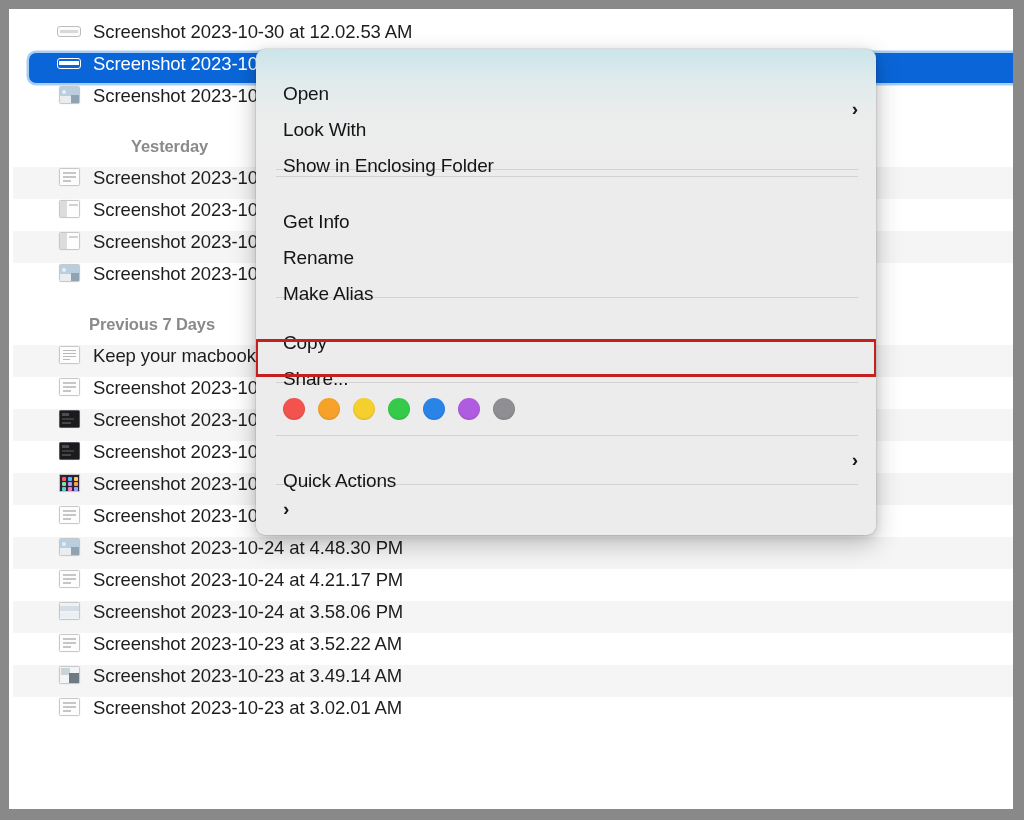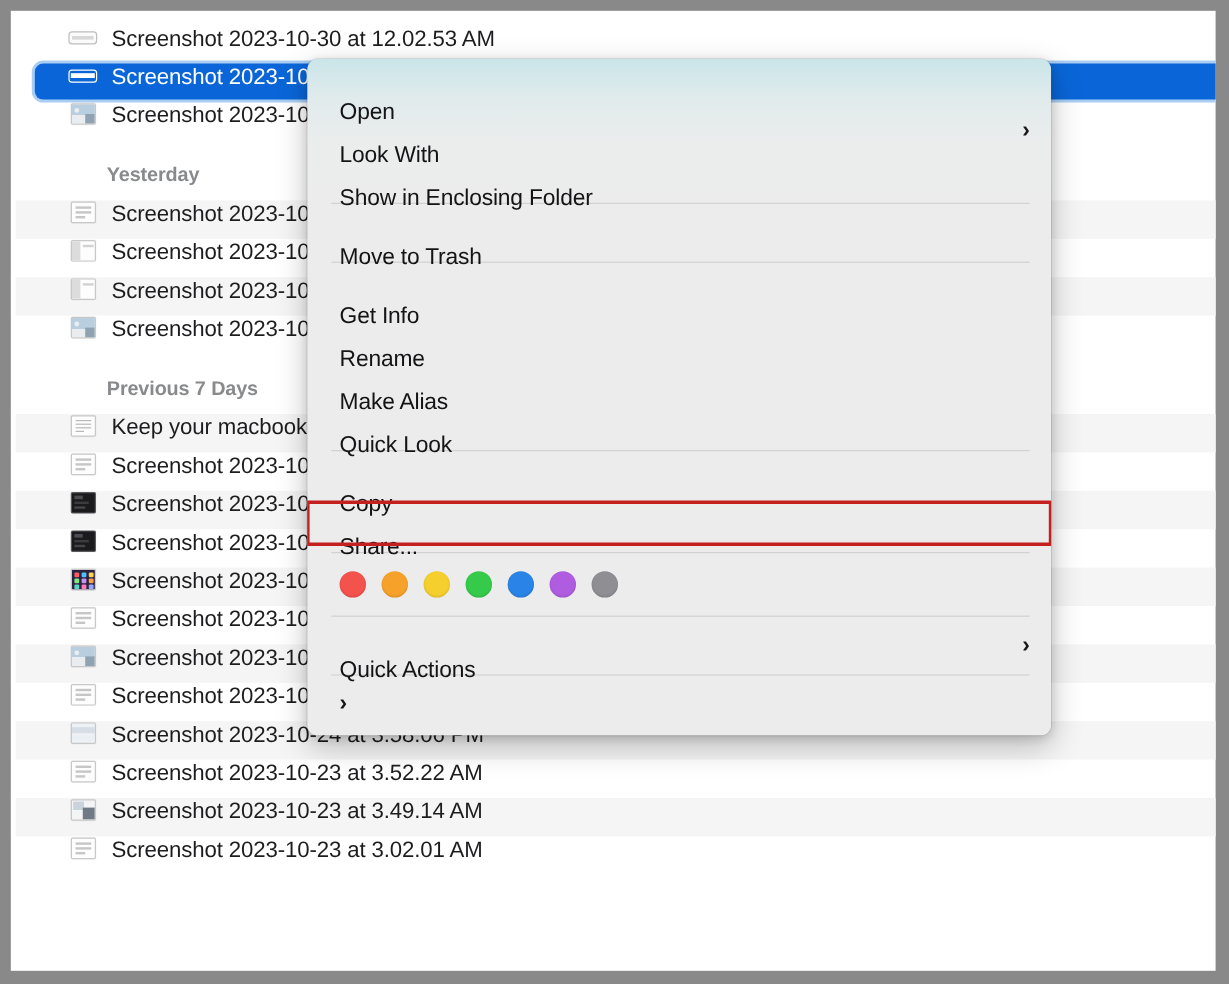--- a/index.html
+++ b/index.html
@@ -243,21 +243,21 @@
         </div>
         <div class="row" style="top: 76px;">
           <span class="iconwrap">
             <span class="doc photo">
               <i class="h"></i>
               <i class="s"></i>
             </span>
           </span>
           <span class="label">Screenshot 2023-10-30 at 12.01.58 AM</span>
         </div>
-        <div class="section-header" style="top: 128px;">Yesterday</div>
+        <div class="section-header" style="top: 128px; margin-left: 42px;">Yesterday</div>
         <div class="row stripe" style="top: 158px;">
           <span class="iconwrap">
             <span class="doc lines">
               <i class="l l1"></i>
               <i class="l l2"></i>
               <i class="l l3"></i>
             </span>
           </span>
           <span class="label">Screenshot 2023-10-29 at 11.48.12 PM</span>
         </div>
@@ -420,35 +420,29 @@
           <span class="mlabel">Open</span>
         </div>
         <div class="mi">
           <span class="mlabel">Look With</span>
           <span class="chev">›</span>
         </div>
         <div class="mi">
           <span class="mlabel">Show in Enclosing Folder</span>
         </div>
         <div class="sep"></div>
-        <div class="mi">
-          <span class="mlabel">Move to Trash</span>
-        </div>
         <div class="sep"></div>
         <div class="mi">
           <span class="mlabel">Get Info</span>
         </div>
         <div class="mi">
           <span class="mlabel">Rename</span>
         </div>
         <div class="mi">
           <span class="mlabel">Make Alias</span>
-        </div>
-        <div class="mi">
-          <span class="mlabel">Quick Look</span>
         </div>
         <div class="sep"></div>
         <div class="mi">
           <span class="mlabel">Copy</span>
         </div>
         <div class="mi highlight">
           <span class="mlabel">Share...</span>
         </div>
         <div class="sep"></div>
         <div class="tagrow">

